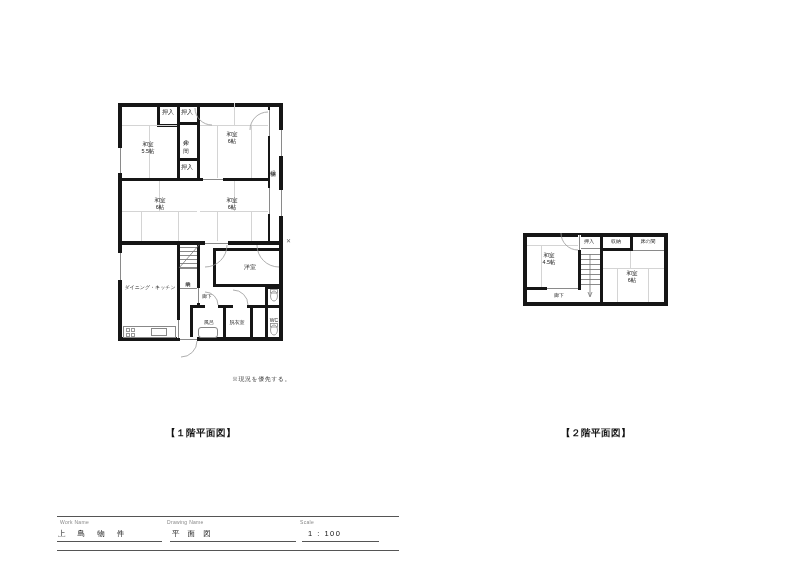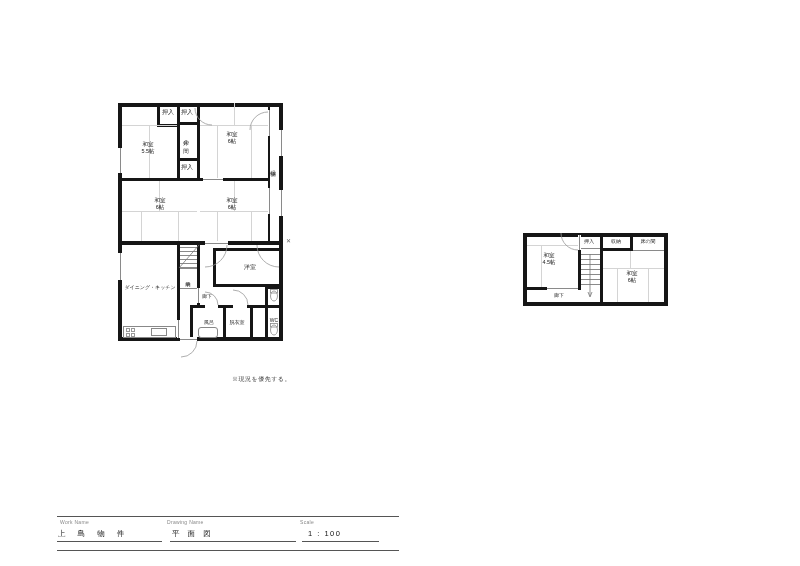--- a/index.html
+++ b/index.html
@@ -210,20 +210,22 @@
       <div>4.5帖</div>
     </div>
     <div class="lbl lbl2" style="left:112px;top:47px">
       <div>和室</div>
       <div>6帖</div>
     </div>
     <div class="lbl" style="left:39px;top:65px;font-size:5px">廊下</div>
   </div>
 
   <div class="note" style="left:232px;top:375px">※現況を優先する。</div>
+  <div class="caption" style="left:115px;top:427px;width:172px">【１階平面図】</div>
+  <div class="caption" style="left:520px;top:427px;width:152px">【２階平面図】</div>
 
   <div>
     <div class="tb-line" style="left:57px;top:516px;width:342px"></div>
     <div class="tb-label" style="left:60px;top:519px">Work Name</div>
     <div class="tb-label" style="left:167px;top:519px">Drawing Name</div>
     <div class="tb-label" style="left:300px;top:519px">Scale</div>
     <div class="tb-value" style="left:58px;top:529px;letter-spacing:5px">上 島 物 件</div>
     <div class="tb-value" style="left:172px;top:529px;letter-spacing:3px">平 面 図</div>
     <div class="tb-value" style="left:308px;top:529px;letter-spacing:1.5px">1 : 100</div>
     <div class="tb-line" style="left:57px;top:541px;width:105px"></div>

